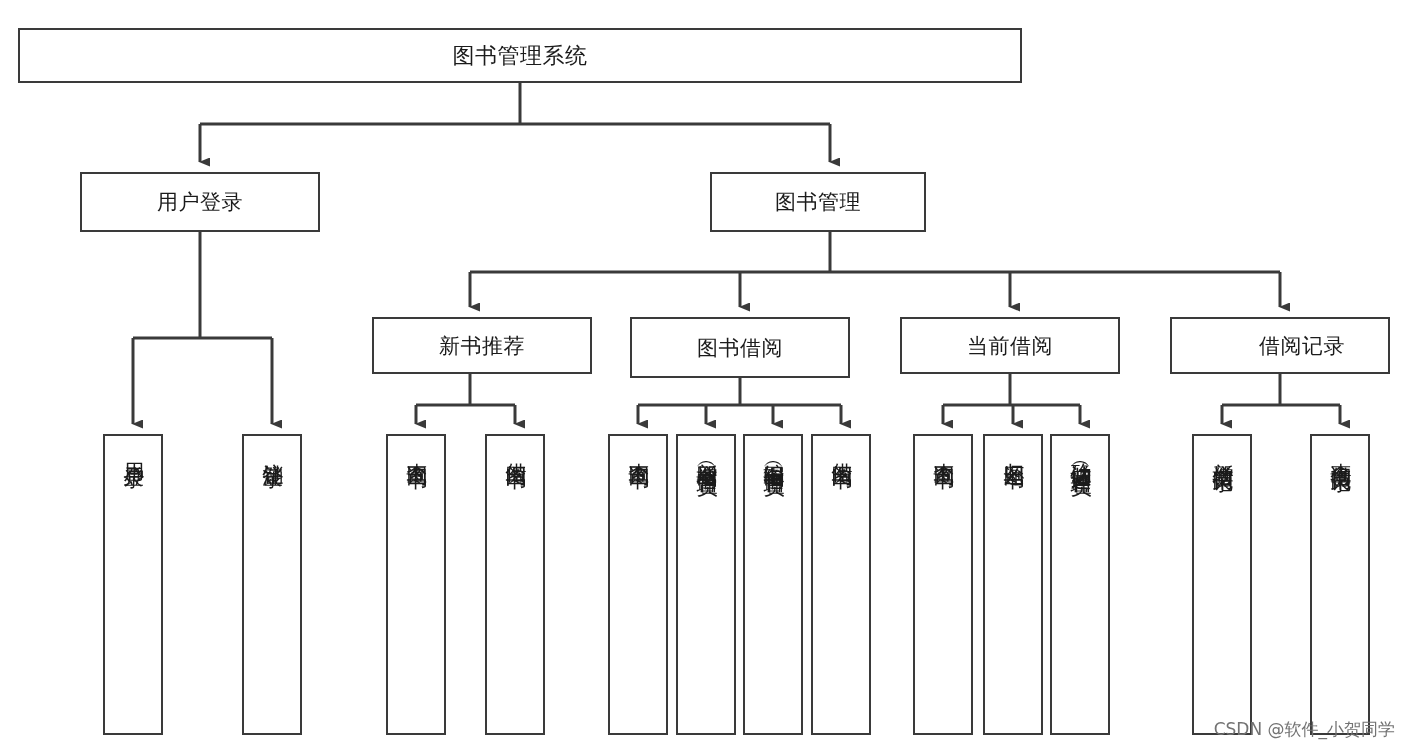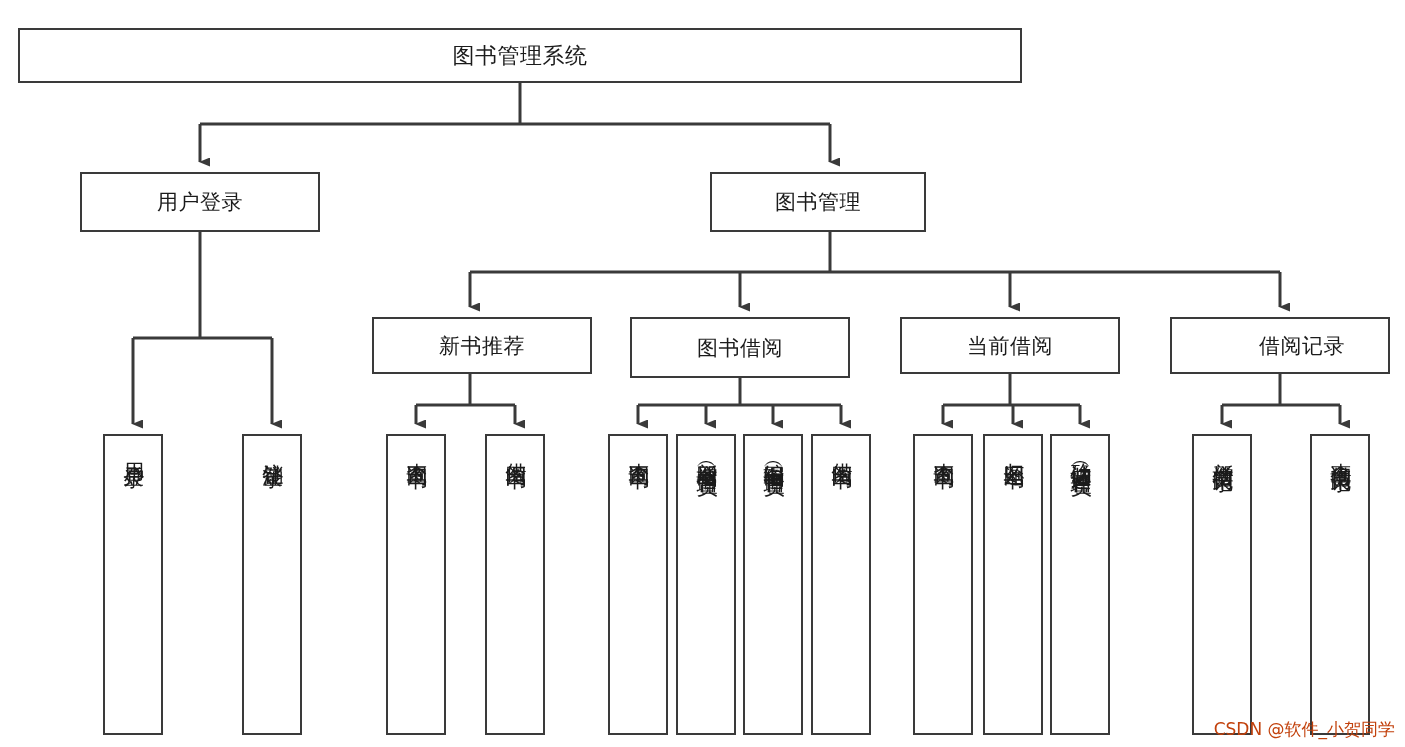--- a/index.html
+++ b/index.html
@@ -55,21 +55,21 @@
     line-height: 1.14;
     letter-spacing: 2px;
     white-space: nowrap;
     text-align: left;
   }
   #watermark {
     position: absolute;
     right: 10px;
     bottom: 6px;
     font-size: 17px;
-    color: #c2410c;
+    color: #737373;
     white-space: nowrap;
     pointer-events: none;
   }
 </style>
 </head>
 <body>
 
 <div id="diagram-root">
 
   <svg id="edges-layer" viewBox="0 0 1405 747" xmlns="http://www.w3.org/2000/svg">

